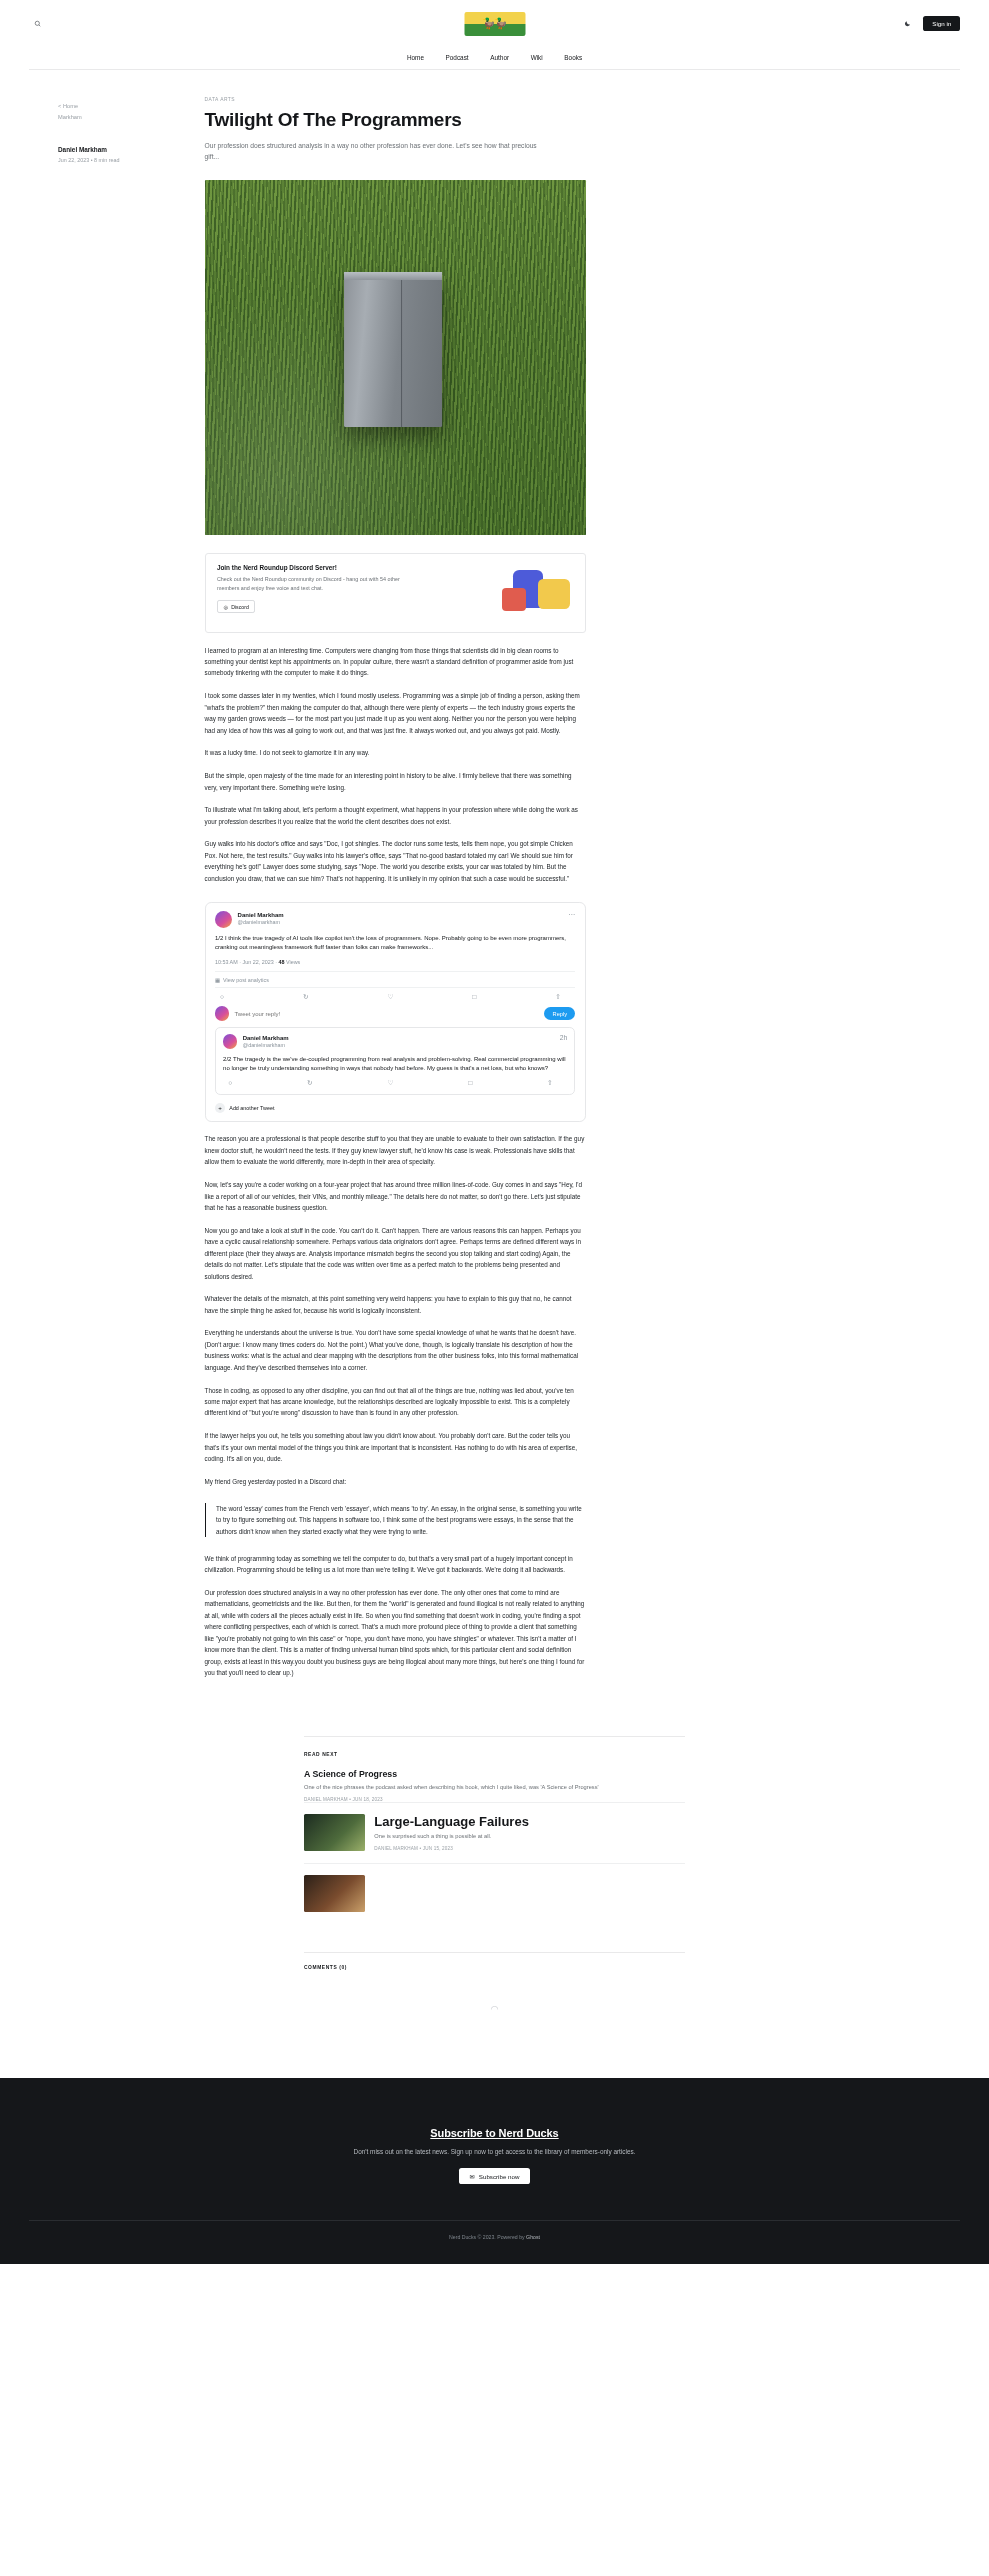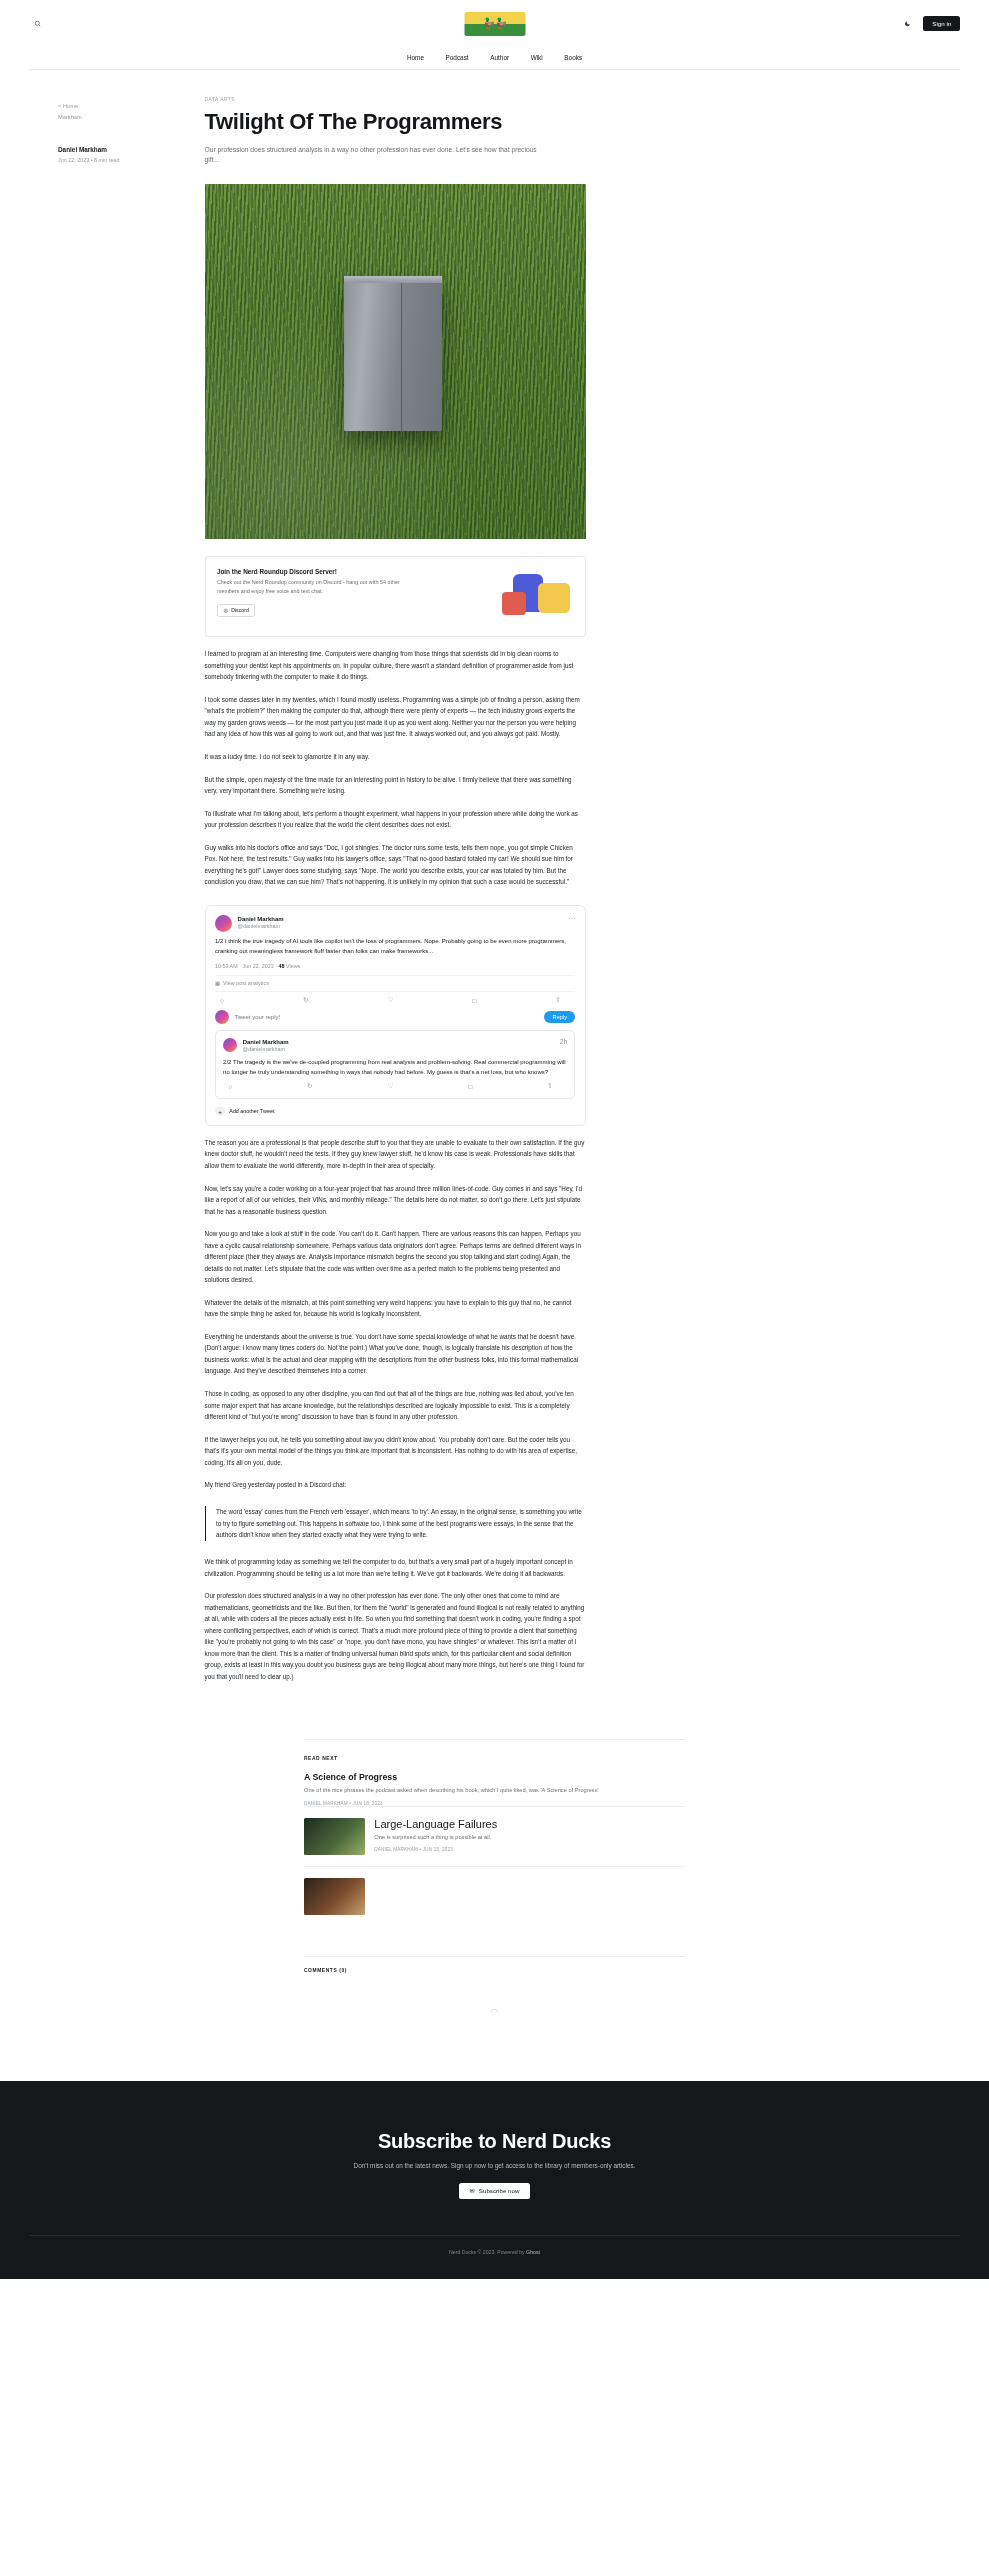--- a/index.html
+++ b/index.html
@@ -90,21 +90,21 @@
     margin-left: 20.6px;
   }
   .kicker {
     font-size: 4.9px;
     letter-spacing: 0.1em;
     text-transform: uppercase;
     color: #9aa0a6;
     margin-bottom: 7.2px;
   }
   h1.article-title {
-    font-size: 22px;
+    font-size: 19px;
     line-height: 1.18;
     letter-spacing: -0.015em;
     font-weight: 700;
     margin-bottom: 9.3px;
   }
   .article-excerpt {
     font-size: 6.7px;
     line-height: 1.62;
     color: #6b7075;
     max-width: 340px;
@@ -308,21 +308,21 @@
     display: flex; gap: 9.3px; align-items: flex-start;
     padding: 11.3px 0;
     border-top: 0.5px solid #eeeff0;
   }
   .rn-thumb {
     width: 61px; height: 37px; flex: 0 0 61px;
     border-radius: 1.5px; overflow: hidden;
   }
   .rn-thumb.a { background: linear-gradient(135deg,#1c2b20,#4e6b3c 60%,#9bb06a); }
   .rn-thumb.b { background: linear-gradient(135deg,#2b2018,#7a4c2e 55%,#caa06a); }
-  .rn-item-title { font-size: 11px; font-weight: 400; margin-bottom: 3.1px; }
+  .rn-item-title { font-size: 13px; font-weight: 700; margin-bottom: 3.1px; }
   .rn-item-sub { font-size: 5.7px; color: #6b7075; line-height: 1.6; margin-bottom: 4.6px; max-width: 268px; }
 
   .comments-bar {
     width: 381px; margin: 29px auto 0 auto;
     padding-top: 11.3px;
     border-top: 0.5px solid #e9e9ea;
     font-size: 4.9px; letter-spacing: 0.12em; text-transform: uppercase;
     font-weight: 700;
   }
   .spinner-area {
@@ -332,21 +332,21 @@
   }
 
   
   .footer {
     background: #15171a;
     color: #fff;
     margin-top: 31px;
     padding: 49px 0 24px 0;
     text-align: center;
   }
-  .footer h2 { font-size: 20px; font-weight: 700; margin-bottom: 9.3px; letter-spacing: -0.01em; }
+  .footer h2 { font-size: 11px; font-weight: 700; margin-bottom: 9.3px; letter-spacing: -0.01em; text-decoration: underline; }
   .footer p { font-size: 6.4px; color: #b6bbc0; margin-bottom: 13.4px; }
   .sub-btn {
     background: #fff; color: #15171a;
     border: none; border-radius: 2.6px;
     padding: 4.6px 10.3px; font-size: 6.2px; cursor: pointer;
     display: inline-flex; align-items: center; gap: 4.1px;
     font-family: inherit;
   }
   .footer-rule { height: 0.5px; background: #2a2d31; margin: 36px 29px 0 29px; }
   .footer-bottom {

